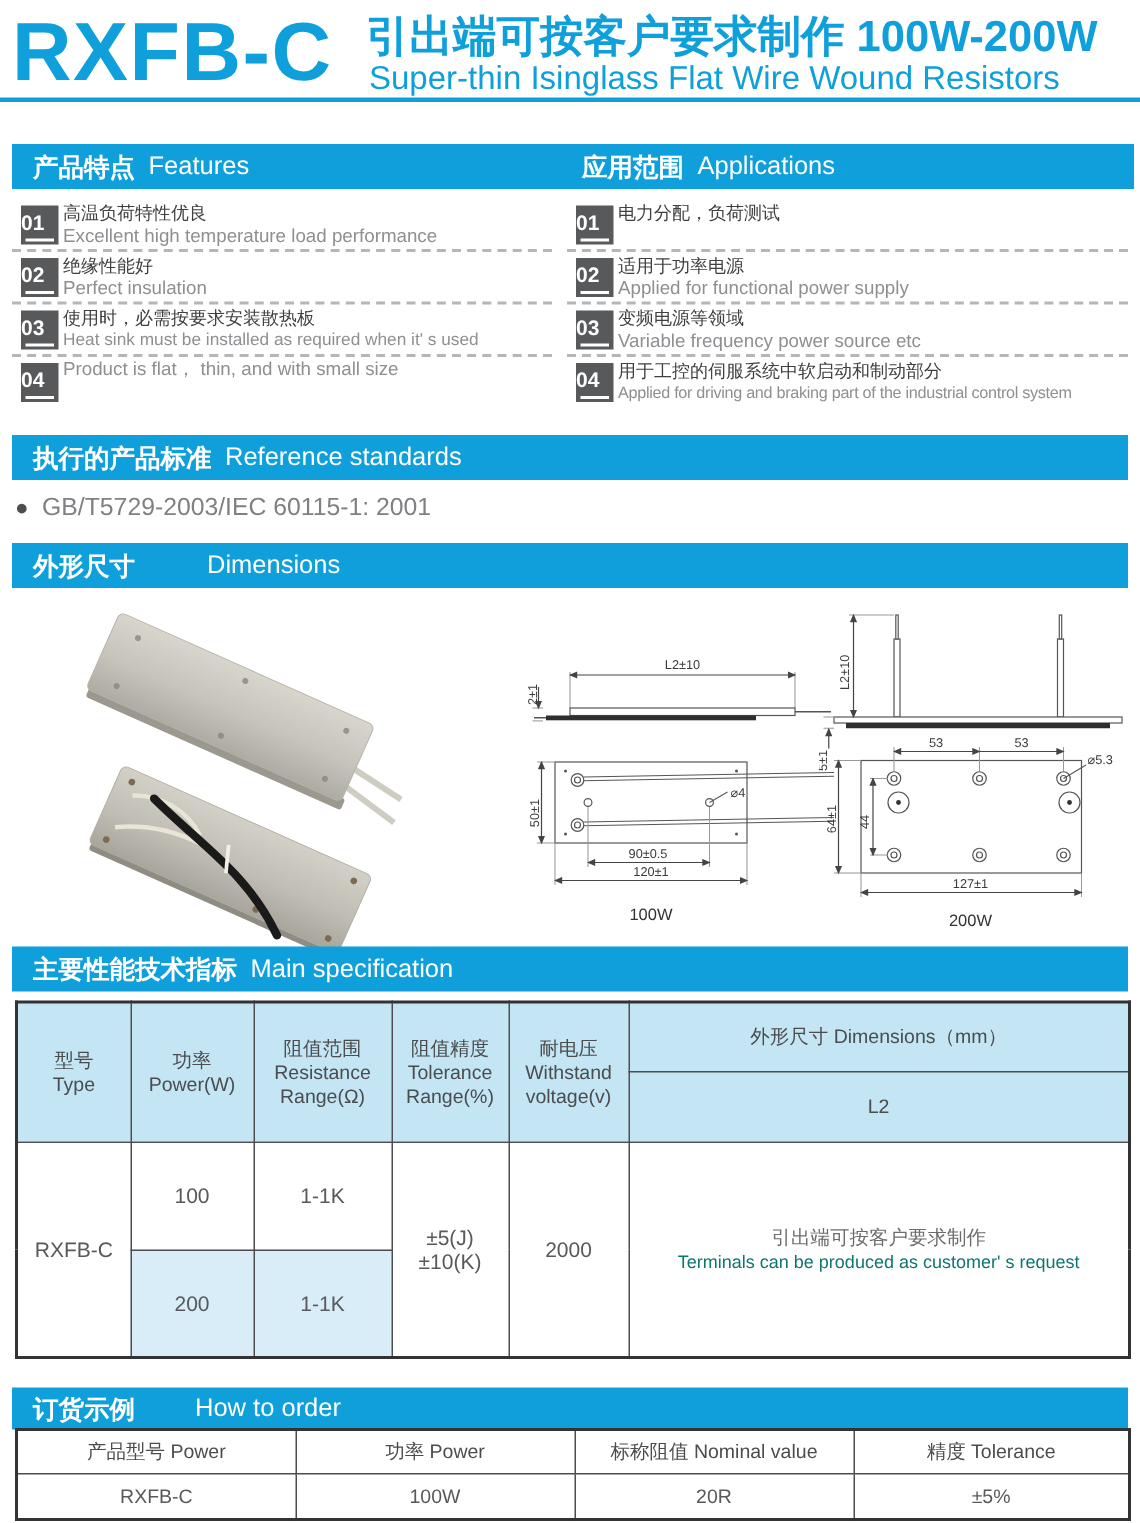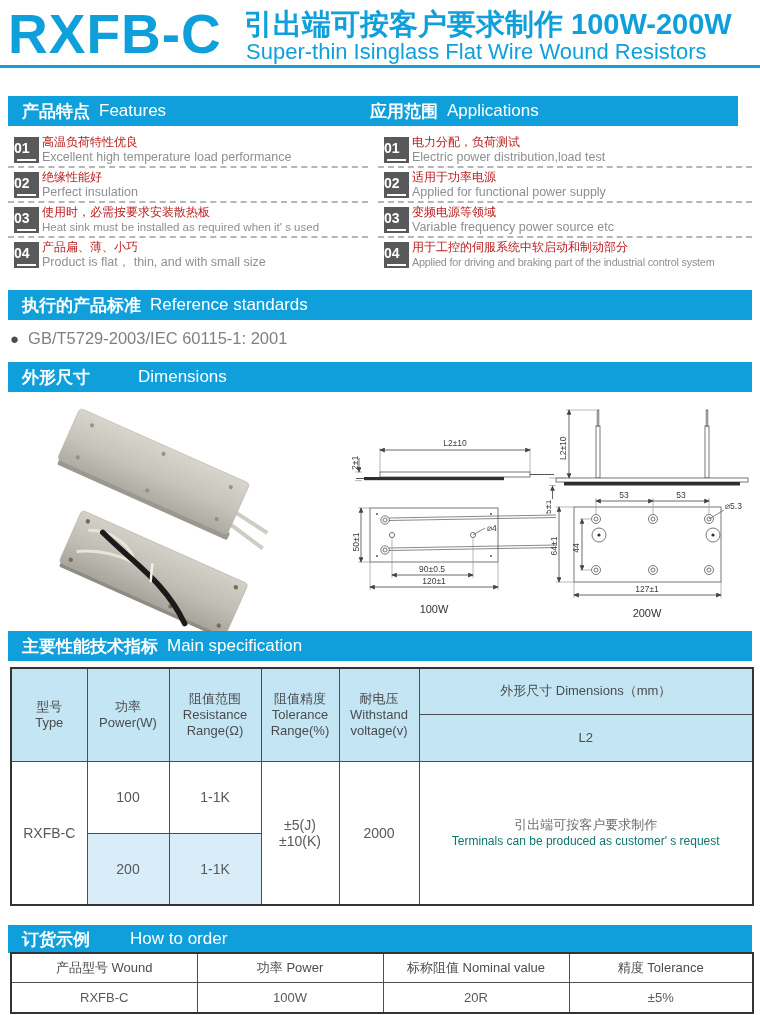--- a/index.html
+++ b/index.html
@@ -14,36 +14,36 @@
   .title-zh{ position:absolute; left:244px; top:5px; font-size:29px; font-weight:bold; color:#0fa0db; white-space:nowrap; }
   .title-en{ position:absolute; left:246px; top:39px; font-size:22px; color:#0fa0db; white-space:nowrap; }
   .header-rule{ position:absolute; left:0; top:65px; width:760px; height:3px; background:#0fa0db; }
 
   
   .banner { position:absolute; background:#0fa0db; color:#fff; height:30px;
             display:flex; align-items:center; gap:9px; padding-left:14px; box-sizing:border-box; }
   .banner .zh { font-weight:bold; font-size:17px; white-space:nowrap; }
   .banner .en { font-size:17px; white-space:nowrap; }
   .banner-features { left:8px;  top:96px;  width:392px; }
-  .banner-apps     { left:356px; top:96px; width:382px; }
+  .banner-apps     { left:374px; top:96px; width:382px; }
   .banner-standards{ left:8px;  top:290px; width:744px; }
   .banner-dims     { left:8px;  top:362px; width:744px;gap:48px; }
   .banner-spec     { left:8px;  top:631px; width:744px;text-align:center; }
   .banner-order    { left:8px;  top:925px; width:744px; height:28px;gap:40px; }
 
   
   .list { position:absolute; top:133px; }
   .list-features { left:8px;  width:360px; }
   .list-apps     { left:378px; width:374px; }
   .item { position:relative; height:35px; padding-left:34px; box-sizing:border-box; }
   .item.dashed { border-bottom:2px dashed #b4b6b8; }
   .badge { position:absolute; left:6px; top:4px; width:25px; height:26px; background:#58595b;
            color:#fff; font-weight:bold; font-size:14px; line-height:22px; }
   .badge::after { content:""; position:absolute; left:3px; right:3px; bottom:2px; height:2px; background:#fff; }
-  .item .zh { font-size:12px; color:#b91c1c; line-height:14px; padding-top:2px; white-space:nowrap; }
+  .item .zh { font-size:12px; color:#404040; line-height:14px; padding-top:2px; white-space:nowrap; }
   .item .en { font-size:12.5px; color:#8d8f92; line-height:16px; white-space:nowrap; }
   .item .en.small  { font-size:11.5px; }
   .item .en.xsmall { font-size:10.8px; letter-spacing:-0.2px; }
 
   
   .standards-line { position:absolute; left:10px; top:329px; font-size:16.5px; color:#7e8083; }
   .standards-line .bullet { color:#4d4e50; font-size:15px; margin-right:9px; }
 
   
   .photos   { position:absolute; left:18px;  top:398px; }
@@ -103,30 +103,28 @@
     <div class="zh">绝缘性能好</div>
     <div class="en">Perfect insulation</div>
   </div>
   <div class="item dashed">
     <span class="badge">03</span>
     <div class="zh">使用时，必需按要求安装散热板</div>
     <div class="en small">Heat sink must be installed as required when it' s used</div>
   </div>
   <div class="item">
     <span class="badge">04</span>
-    <div class="zh">产品扁、薄、小巧</div>
     <div class="en">Product is flat， thin, and with small size</div>
   </div>
 </div>
 
 <div class="list list-apps">
   <div class="item dashed">
     <span class="badge">01</span>
     <div class="zh">电力分配，负荷测试</div>
-    <div class="en">Electric power distribution,load test</div>
   </div>
   <div class="item dashed">
     <span class="badge">02</span>
     <div class="zh">适用于功率电源</div>
     <div class="en">Applied for functional power supply</div>
   </div>
   <div class="item dashed">
     <span class="badge">03</span>
     <div class="zh">变频电源等领域</div>
     <div class="en">Variable frequency power source etc</div>
@@ -400,21 +398,21 @@
 
 <table class="order-table">
   <colgroup>
     <col style="width:186px">
       <col style="width:186px">
       <col style="width:186px">
       <col style="width:184px">
   </colgroup>
   <tbody>
     <tr>
-      <th>产品型号 Wound</th>
+      <th>产品型号 Power</th>
       <th>功率 Power</th>
       <th>标称阻值 Nominal value</th>
       <th>精度 Tolerance</th>
     </tr>
     <tr>
       <td>RXFB-C</td>
       <td>100W</td>
       <td>20R</td>
       <td>±5%</td>
     </tr>

